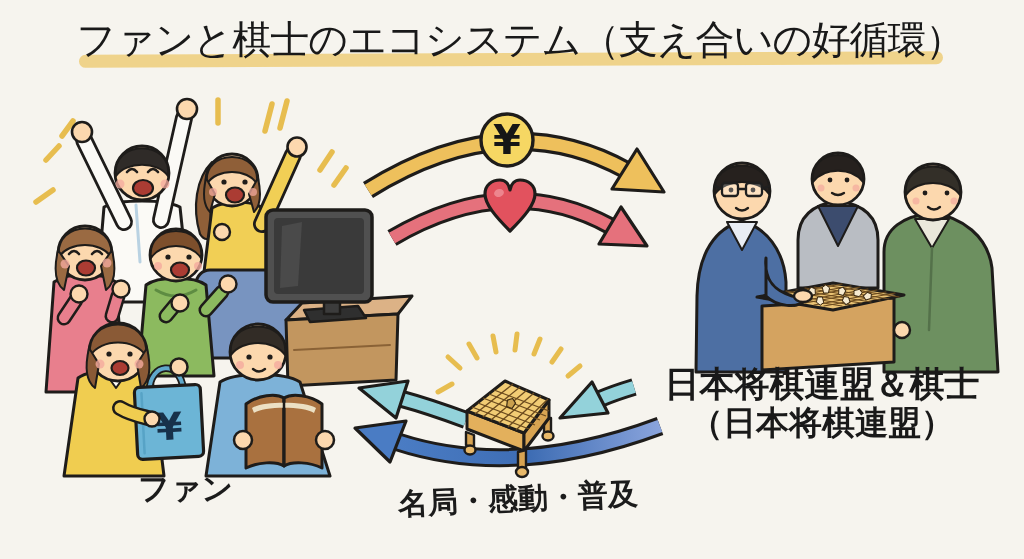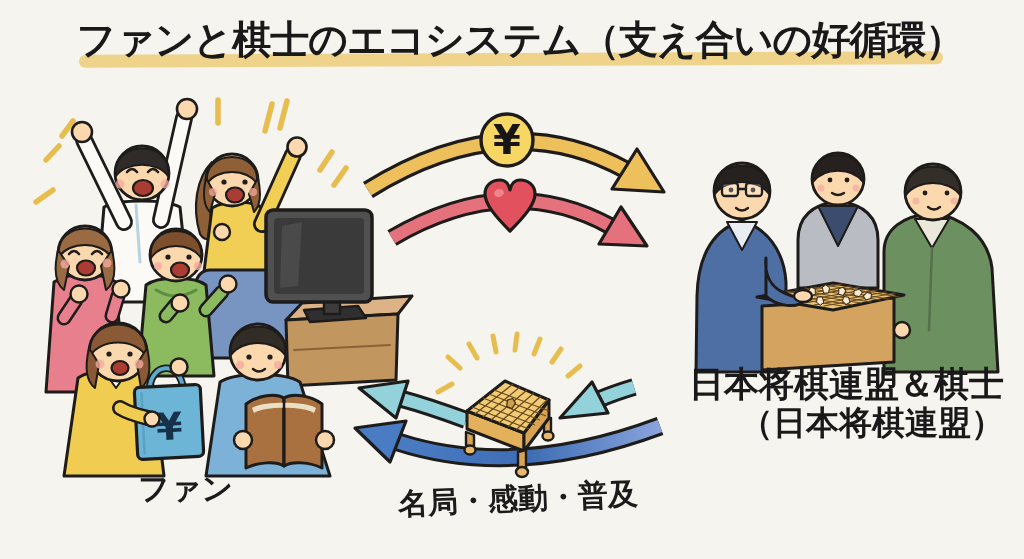--- a/index.html
+++ b/index.html
@@ -4,24 +4,24 @@
 <style>
   html,body{margin:0;padding:0;background:#e8e6e0;}
   .canvas{
     position:relative;width:1024px;height:559px;overflow:hidden;
     background:#f6f4ee;
     font-family:"DejaVu Sans",sans-serif;color:#191919;
   }
   .stage{position:absolute;left:0;top:0;width:1024px;height:559px;}
   .label{position:absolute;font-weight:900;color:#1b1b1b;white-space:nowrap;}
   .title-wrap{position:absolute;left:0;top:13px;width:1024px;text-align:center;}
-  .title-text{position:relative;z-index:2;font-size:39px;font-weight:700;letter-spacing:-1px;margin-left:16px;}
+  .title-text{position:relative;z-index:2;font-size:39px;font-weight:400;letter-spacing:-1px;margin-left:16px;}
   .title-hl{position:absolute;left:79px;top:40px;width:864px;height:13px;
     background:#eecf7f;border-radius:7px;z-index:1;transform:rotate(-0.25deg);opacity:.9;}
-  .org-wrap{position:absolute;left:640px;top:364px;width:364px;text-align:right;z-index:3;}
+  .org-wrap{position:absolute;left:640px;top:364px;width:364px;text-align:center;z-index:3;}
   .org-l1{font-size:35px;font-weight:900;line-height:1.15;}
   .org-l2{font-size:33px;font-weight:900;line-height:1.15;}
   .fans-label{left:138px;top:468px;font-size:31px;z-index:3;}
   .flow-label{left:392px;top:479px;width:252px;text-align:center;font-size:30px;
     transform:rotate(-2.5deg);z-index:3;}
 </style>
 </head>
 <body>
 
 <div class="canvas">

